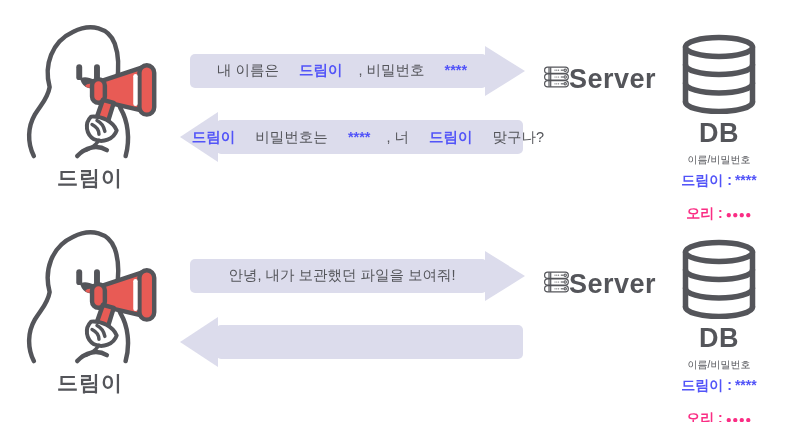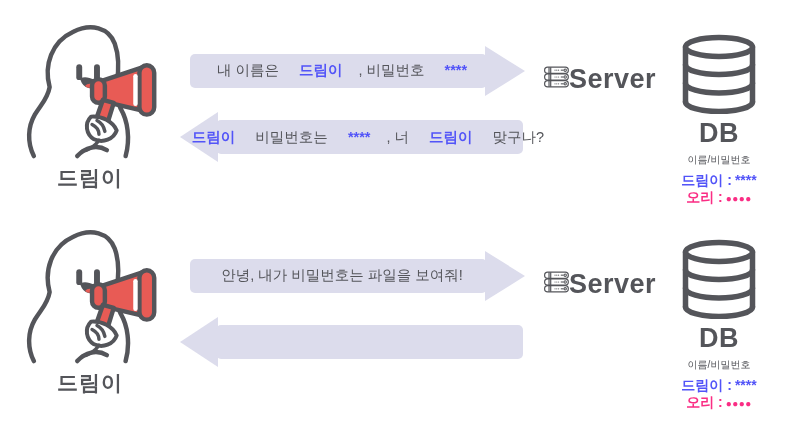--- a/index.html
+++ b/index.html
@@ -32,21 +32,21 @@
   .msg .b{color:var(--blue);font-weight:700;}
   .msg.fwd-msg{left:192px;top:53px;width:300px;}
   .msg.back-msg{left:218px;top:120px;width:300px;}
 
   .server-group{position:absolute;left:544px;top:34px;width:112px;display:flex;flex-direction:row;align-items:center;}
   .server-group svg{width:104px;height:86px;}
   .db-group{position:absolute;left:664px;top:34px;width:110px;display:flex;flex-direction:column;align-items:center;}
   .db-group svg{width:80px;height:80px;}
   .big-label{font-size:27px;font-weight:700;color:var(--ink);margin-top:5px;letter-spacing:0.5px;line-height:1.1;}
   .db-caption{font-size:10px;color:var(--ink);margin-top:4px;font-weight:500;}
-  .db-row{font-size:14px;font-weight:700;line-height:1.25;}
+  .db-row{font-size:14px;font-weight:700;line-height:1.25;margin-top:16px;}
   .db-row.blue{color:var(--blue);margin-top:5px;}
   .db-row.pink{color:var(--pink);}
   .db-row .val{margin-left:3px;}
   .db-row .dots{font-size:10px;letter-spacing:0.5px;}
 </style>
 </head>
 <body>
 
 <svg width="0" height="0" style="position:absolute" aria-hidden="true">
   <defs>
@@ -176,21 +176,21 @@
       <svg>
           <use href="#sym-char"></use>
         </svg>
     </div>
     <div class="sender-label">드림이</div>
 
     <svg class="arrow fwd" width="335" height="52" viewBox="0 0 335 52">
       <rect x="0" y="9" width="297" height="34" rx="5" fill="var(--arrow_bg)"></rect>
       <polygon points="295,1 335,26 295,51" fill="var(--arrow_bg)"></polygon>
     </svg>
-    <div class="msg fwd-msg"><span class="m">안녕, 내가 비밀번호는 파일을 보여줘!</span></div>
+    <div class="msg fwd-msg"><span class="m">안녕, 내가 보관했던 파일을 보여줘!</span></div>
 
     <svg class="arrow back" width="343" height="52" viewBox="0 0 343 52">
       <polygon points="0,26 38,1 38,51" fill="var(--arrow_bg)"></polygon>
       <rect x="36" y="9" width="307" height="34" rx="5" fill="var(--arrow_bg)"></rect>
     </svg>
 
     <div class="server-group">
       <svg>
           <use href="#sym-server"></use>
         </svg>

